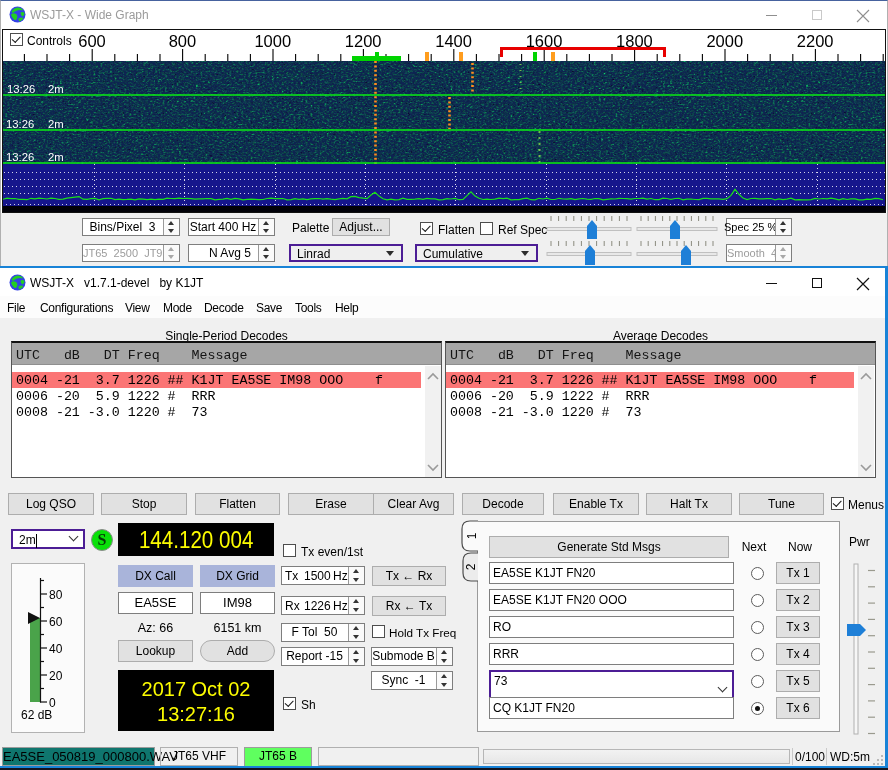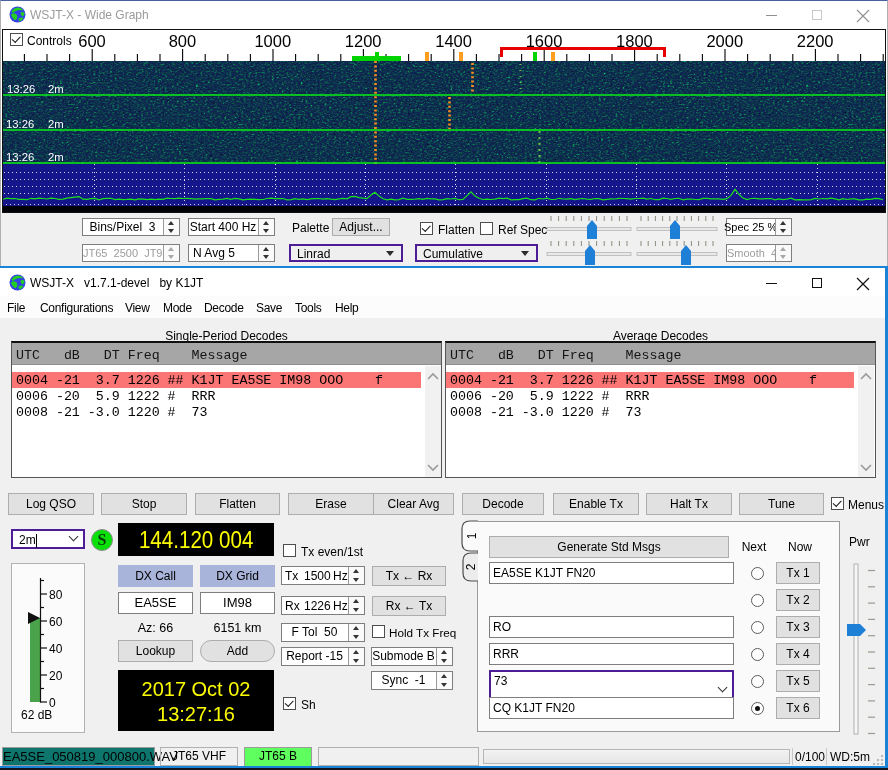--- a/index.html
+++ b/index.html
@@ -243,21 +243,21 @@
   </div>
 
   <div class="spin dis" style="left:82px;top:244px;width:98px;height:18px;">
     <div class="txt" style="line-height:16px;font-size:11px;">JT65  2500  JT9</div>
     <div class="arrows">
         <div class="tri-up" style="top:2px;"></div>
         <div class="tri-dn" style="bottom:2px;"></div>
       </div>
   </div>
   <div class="spin" style="left:188px;top:244px;width:87px;height:18px;">
-    <div class="txt" style="line-height:16px;text-align:left;padding-left:4px;">N Avg 5</div>
+    <div class="txt" style="line-height:16px;text-align:left;padding-left:20px;">N Avg 5</div>
     <div class="arrows">
         <div class="tri-up" style="top:2px;"></div>
         <div class="tri-dn" style="bottom:2px;"></div>
       </div>
   </div>
   <div class="combo" style="left:289px;top:244px;width:114px;height:18px;background:#efefef;">
     <div style="position:absolute;left:6px;top:1px;line-height:15px;">Linrad</div>
       <div class="ct"></div>
   </div>
   <div class="combo" style="left:415px;top:244px;width:123px;height:18px;background:#efefef;">
@@ -521,20 +521,21 @@
     <path d="M22,4 L14,4 Q6,4 6,12 L6,26 Q6,34 14,34 L22,34" fill="#fafafa" stroke="#4c4c4c" stroke-width="1.2"></path>
     <path d="M22,36 L15,36 Q7,36 7,44 L7,56 Q7,64 15,64 L22,64" fill="#ececec" stroke="#4c4c4c" stroke-width="1.2"></path>
     <text x="16" y="19" transform="rotate(-90 16 19)" text-anchor="middle" dominant-baseline="central" font-family="Liberation Sans, sans-serif" font-size="12" fill="#000">1</text>
     <text x="15" y="50" transform="rotate(-90 15 50)" text-anchor="middle" dominant-baseline="central" font-family="Liberation Sans, sans-serif" font-size="12" fill="#000">2</text>
   </svg>
   <div class="btn" style="left:489px;top:536px;width:240px;height:22px;line-height:20px;">Generate Std Msgs</div>
   <div class="abs" style="left:734px;top:540px;width:40px;text-align:center;">Next</div>
   <div class="abs" style="left:780px;top:540px;width:40px;text-align:center;">Now</div>
 
   <div class="abs" style="left:489px;top:562px;width:245px;height:22px;background:#fff;border:1px solid #7e7e7e;line-height:20px;padding-left:3px;">EA5SE K1JT FN20</div>
+  <div class="abs" style="left:489px;top:589px;width:245px;height:22px;background:#fff;border:1px solid #7e7e7e;line-height:20px;padding-left:3px;">EA5SE K1JT FN20 OOO</div>
   <div class="abs" style="left:489px;top:616px;width:245px;height:22px;background:#fff;border:1px solid #7e7e7e;line-height:20px;padding-left:3px;">RO</div>
   <div class="abs" style="left:489px;top:643px;width:245px;height:22px;background:#fff;border:1px solid #7e7e7e;line-height:20px;padding-left:3px;">RRR</div>
   <div class="combo" style="left:489px;top:670px;width:245px;height:40px;">
     <div style="position:absolute;left:3px;top:2px;">73</div>
       <div class="cv"></div>
   </div>
   <div class="abs" style="left:489px;top:697px;width:245px;height:22px;background:#fff;border:1px solid #7e7e7e;line-height:20px;padding-left:3px;">CQ K1JT FN20</div>
 
   <div class="radio" style="left:751px;top:567px;"></div>
   <div class="radio" style="left:751px;top:594px;"></div>

